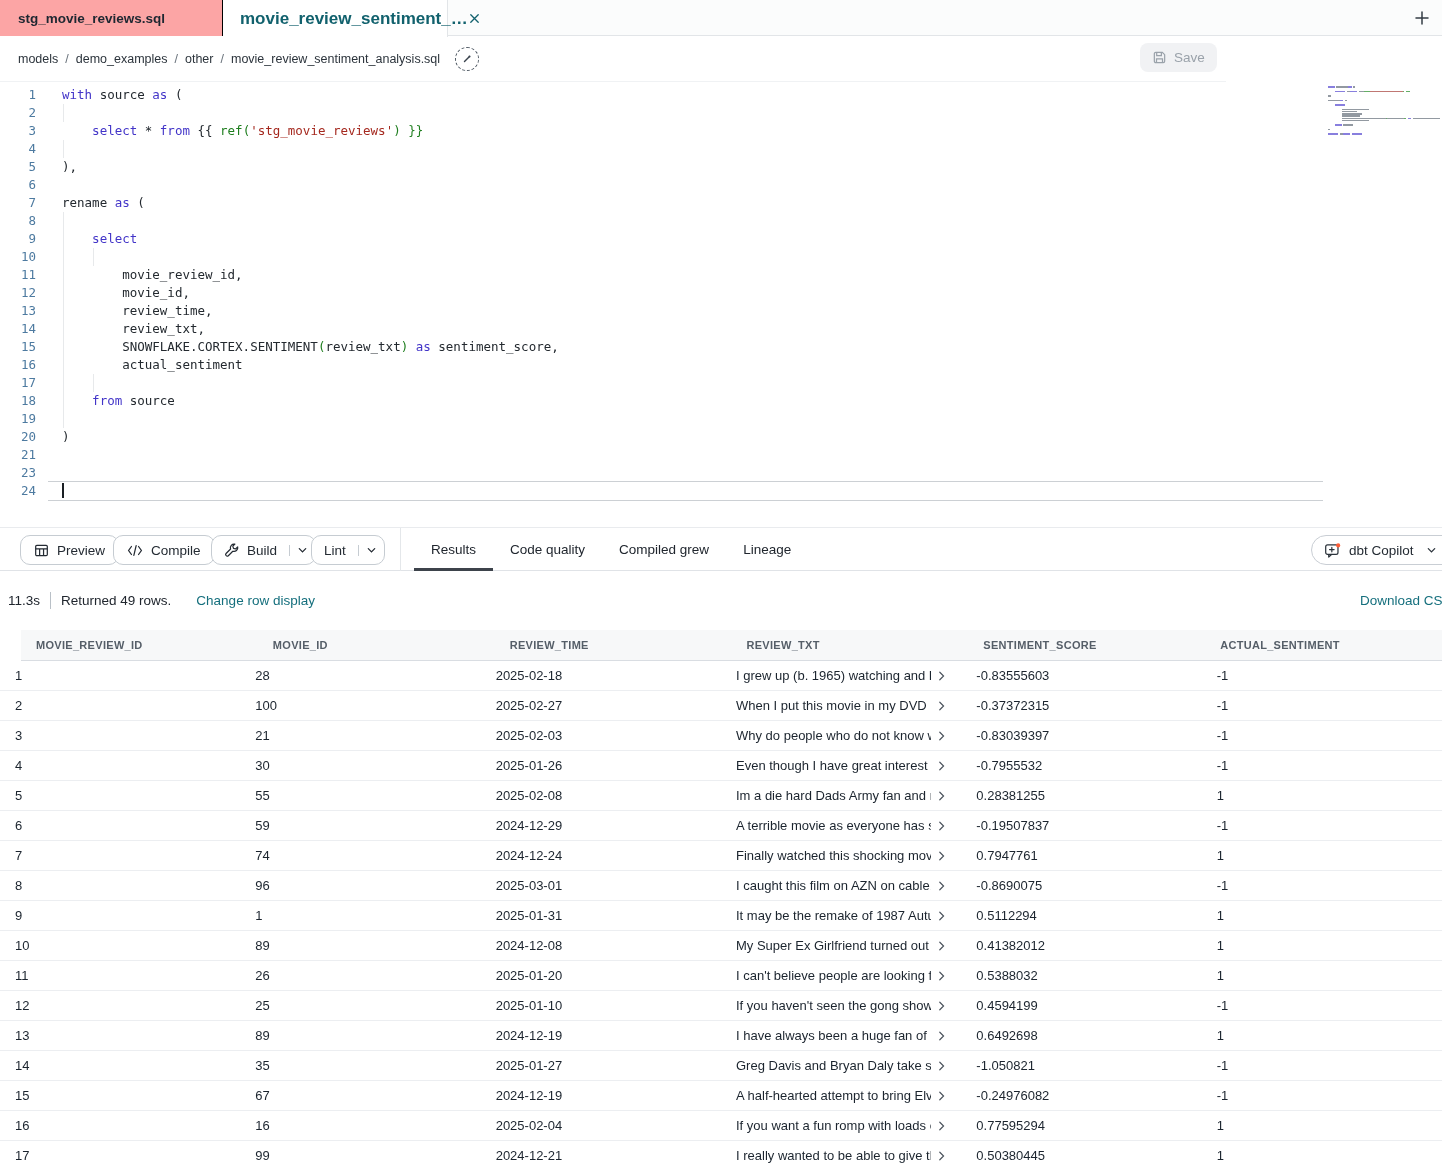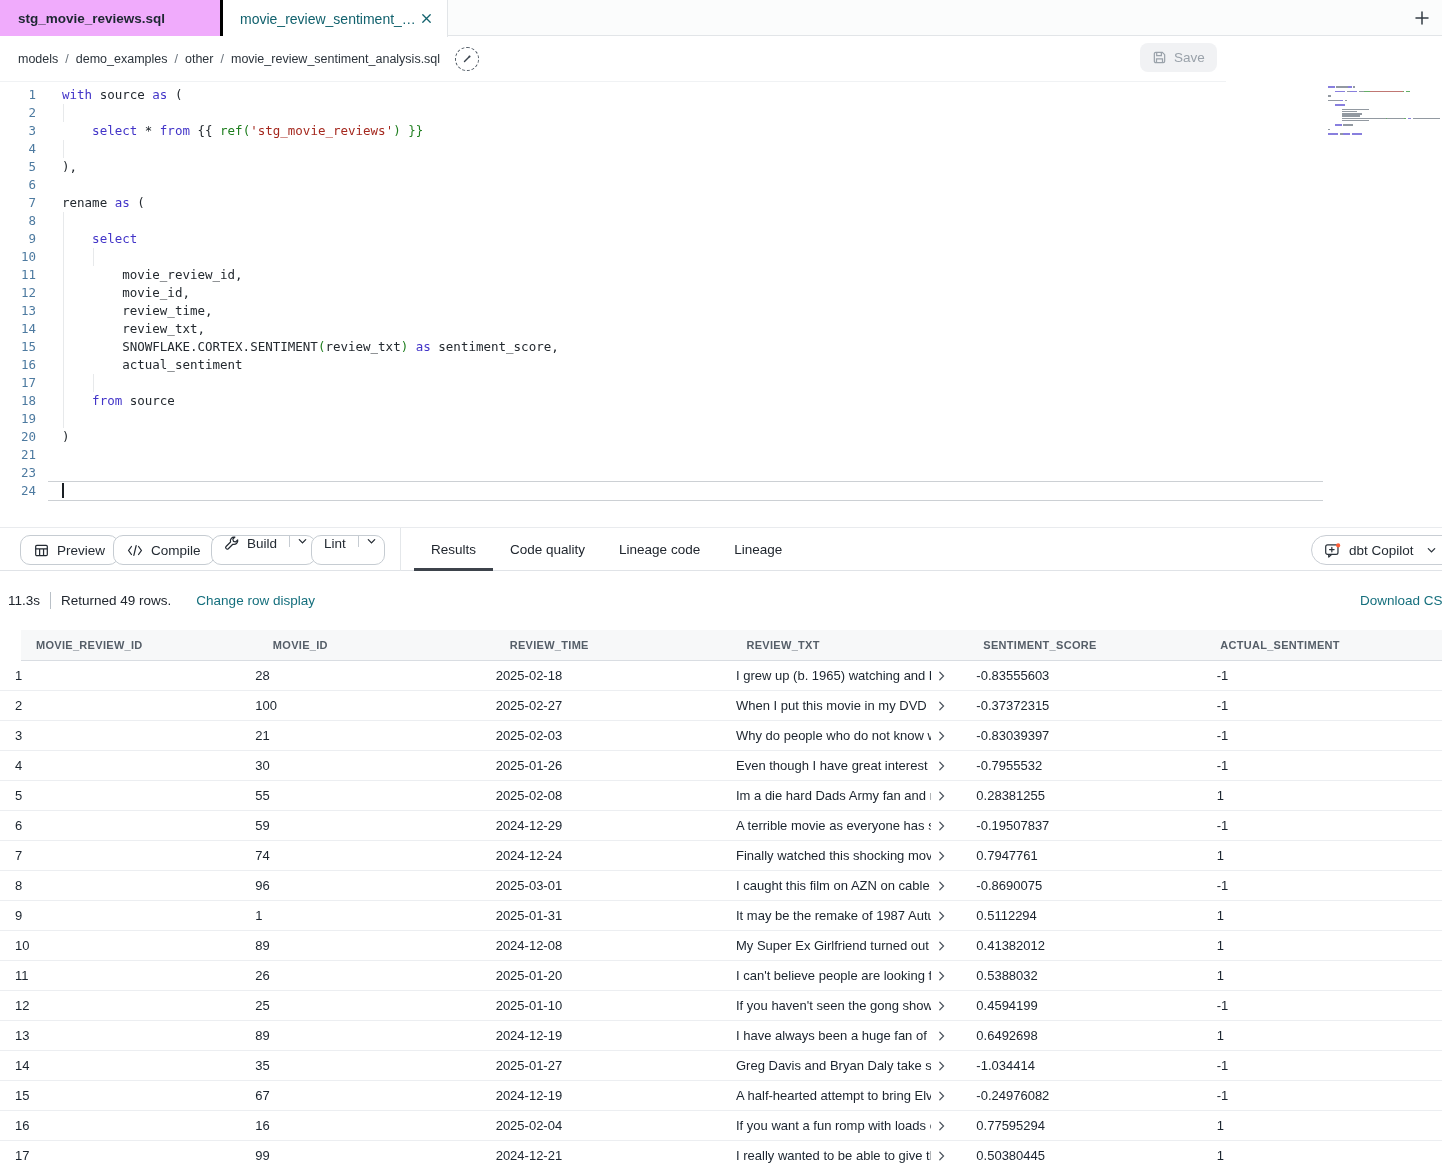--- a/index.html
+++ b/index.html
@@ -2,24 +2,24 @@
 <html><head>
 <meta charset="utf-8">
 <style>
   * { margin:0; padding:0; box-sizing:border-box; }
   html,body { width:1442px; height:1166px; overflow:hidden; background:#fff;
     font-family:"Liberation Sans", sans-serif; }
   
   .tabbar { position:absolute; top:0; left:0; width:1442px; height:36px;
     background:#fbfcfc; border-bottom:1px solid #e2e5e8; z-index:5; }
   .tab { position:absolute; top:0; height:36px; display:flex; align-items:center; cursor:pointer; }
-  .tab-1 { left:0; width:223px; background:#f0abfc; border-right:3px solid #000000; }
+  .tab-1 { left:0; width:223px; background:#fca5a5; border-right:1px solid #000000; }
   .tab-1 .tab-label { padding-left:18px; font-size:13.5px; font-weight:700; color:#1d2731; }
   .tab-2 { left:223px; width:225px; height:37px; background:#fff; border-right:1px solid #e2e5e8; z-index:6; }
-  .tab-2 .tab-label { padding-left:17px; font-size:14px; font-weight:400; color:#11616d; }
+  .tab-2 .tab-label { padding-left:17px; font-size:17px; font-weight:700; color:#11616d; }
   .tab-close { margin-left:auto; margin-right:12px; width:18px; height:18px;
     display:flex; align-items:center; justify-content:center; }
   .newtab-btn { position:absolute; right:8px; top:6px; width:24px; height:24px;
     display:flex; align-items:center; justify-content:center; border-radius:5px; }
   
   .crumbbar { position:absolute; top:36px; left:0; width:1226px; height:46px; background:#fff;
     border-bottom:1px solid #f0f2f4; }
   .crumbs { position:absolute; left:18px; top:0; height:46px; display:flex; align-items:center;
     gap:7px; font-size:12.5px; color:#2c343c; }
   .crumb-sep { color:#6a737c; }
@@ -45,21 +45,21 @@
   .mm-line { height:2.25px; white-space:nowrap; font-size:0; }
   .mm-line i { display:inline-block; height:1.5px; vertical-align:top; opacity:.8; }
   .mm-k { background:#6a5fd6; } .mm-p { background:#778089; }
   .mm-v { background:#3f9a3f; } .mm-s { background:#b05550; }
   
   .toolbar { position:absolute; top:527px; left:0; width:1442px; height:44px; background:#fff;
     border-top:1px solid #e9ebee; border-bottom:1px solid #e0e3e7; }
   .tb-btn { position:absolute; top:7px; height:30px; display:flex; align-items:center; gap:8px;
     padding:0 13px; background:#fff; border:1px solid #c6ccd2; border-radius:10px;
     font-size:13.5px; color:#242b33; font-family:inherit; cursor:pointer; }
-  .split { position:absolute; top:7px; height:30px; display:flex; align-items:flex-start;
+  .split { position:absolute; top:7px; height:30px; display:flex; align-items:center;
     border:1px solid #c6ccd2; border-radius:10px; overflow:hidden; background:#fff; }
   .split-main { display:flex; align-items:center; gap:8px; padding:0 12px;
     font-size:13.5px; color:#242b33; }
   .split-chev { width:26px; display:flex; align-items:center; justify-content:center;
     border-left:1px solid #c6ccd2; }
   .vdivider { position:absolute; left:400px; top:0; width:1px; height:43px; background:#e4e7ea; }
   .rtabs { position:absolute; left:414px; top:0; height:43px; display:flex; }
   .rtab { padding:0 17px; line-height:43px; font-size:13.5px; color:#20262e;
     position:relative; cursor:pointer; }
   .rtab.active::after { content:""; position:absolute; left:0; right:0; bottom:0; height:3px;
@@ -295,21 +295,21 @@
     <div class="split-chev">
       <svg width="11" height="11" viewBox="0 0 12 12">
           <path d="M2.5 4 L6 7.5 L9.5 4" fill="none" stroke="#242b33" stroke-width="1.4" stroke-linecap="round"></path>
         </svg>
     </div>
   </div>
   <div class="vdivider"></div>
   <div class="rtabs" id="rtabs">
       <div class="rtab active">Results</div>
       <div class="rtab">Code quality</div>
-      <div class="rtab">Lineage code</div>
+      <div class="rtab">Compiled grew</div>
       <div class="rtab">Lineage</div>
     </div>
   <button class="copilot-btn">
     <svg width="17" height="17" viewBox="0 0 18 18" fill="none">
       <rect x="1.8" y="3" width="13" height="10" rx="2" stroke="#2b333b" stroke-width="1.3"></rect>
       <path d="M5 13 V16 L8.2 13" fill="none" stroke="#2b333b" stroke-width="1.3" stroke-linejoin="round"></path>
       <path d="M8.3 5.6 V10.4 M5.9 8 H10.7" stroke="#2b333b" stroke-width="1.3" stroke-linecap="round"></path>
       <circle cx="15" cy="3.6" r="2.2" fill="#ff5c35"></circle>
     </svg>
     <span>dbt Copilot</span>
@@ -537,21 +537,21 @@
         <div class="td">35</div>
         <div class="td">2025-01-27</div>
         <div class="td td-review">
           <span class="review-text">Greg Davis and Bryan Daly take some …</span>
           <span class="expand-chevron">
             <svg width="11" height="11" viewBox="0 0 16 16" fill="none">
               <path d="M5.5 2.5 L11 8 L5.5 13.5" stroke="#4a525c" stroke-width="1.7" stroke-linecap="round"></path>
             </svg>
           </span>
         </div>
-        <div class="td">-1.034414</div>
+        <div class="td">-1.050821</div>
         <div class="td">-1</div>
       </div>
       <div class="trow">
         <div class="td">15</div>
         <div class="td">67</div>
         <div class="td">2024-12-19</div>
         <div class="td td-review">
           <span class="review-text">A half-hearted attempt to bring Elvis P…</span>
           <span class="expand-chevron">
             <svg width="11" height="11" viewBox="0 0 16 16" fill="none">

